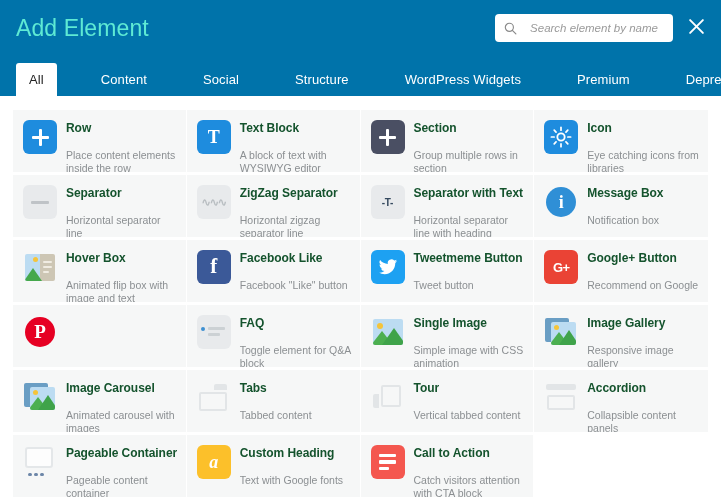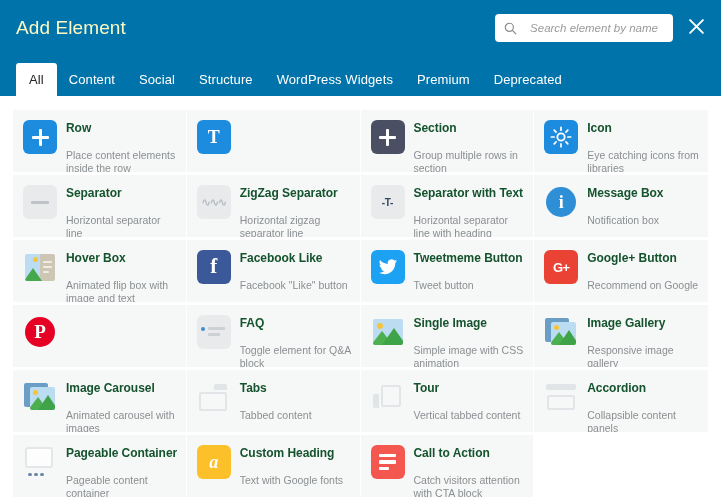--- a/index.html
+++ b/index.html
@@ -19,22 +19,22 @@
     position: relative;
     padding: 0;
   }
   .header-top {
     height: 56px;
     display: flex;
     align-items: center;
     padding: 0 14px 0 16px;
   }
   .modal-title {
-    color: #fef9c3;
-    font-size: 19px;
+    color: #5eead4;
+    font-size: 23px;
     font-weight: 400;
     letter-spacing: .1px;
     flex: 0 0 auto;
   }
   .header-right {
     margin-left: auto;
     display: flex;
     align-items: center;
     gap: 12px;
   }
@@ -67,20 +67,21 @@
     cursor: pointer;
     border: 0; background: transparent; padding: 0;
   }
 
   
   .tabs {
     display: flex;
     align-items: flex-end;
     height: 40px;
     padding-left: 16px;
+    gap: 32px;
   }
   .tab {
     color: #ffffff;
     font-size: 13px;
     padding: 0 12px;
     height: 33px;
     line-height: 33px;
     cursor: pointer;
     white-space: nowrap;
     letter-spacing: .1px;
@@ -347,20 +348,24 @@
             </div>
           </div>
           <div class="cell-text">
             <div class="cell-title">Row</div>
             <div class="cell-desc">Place content elements inside the row</div>
           </div>
         </div>
         <div class="cell">
           <div class="cell-icon">
             <div class="sq" style="background:#1e8cde;font-size:18px;font-family:'Liberation Serif',serif;">T</div>
+          </div>
+          <div class="cell-text">
+            <div class="cell-title">Text Block</div>
+            <div class="cell-desc">A block of text with WYSIWYG editor</div>
           </div>
         </div>
         <div class="cell">
           <div class="cell-icon">
             <div class="sq" style="background:#4a4f63">
               <span class="plus-glyph"></span>
             </div>
           </div>
           <div class="cell-text">
             <div class="cell-title">Section</div>

